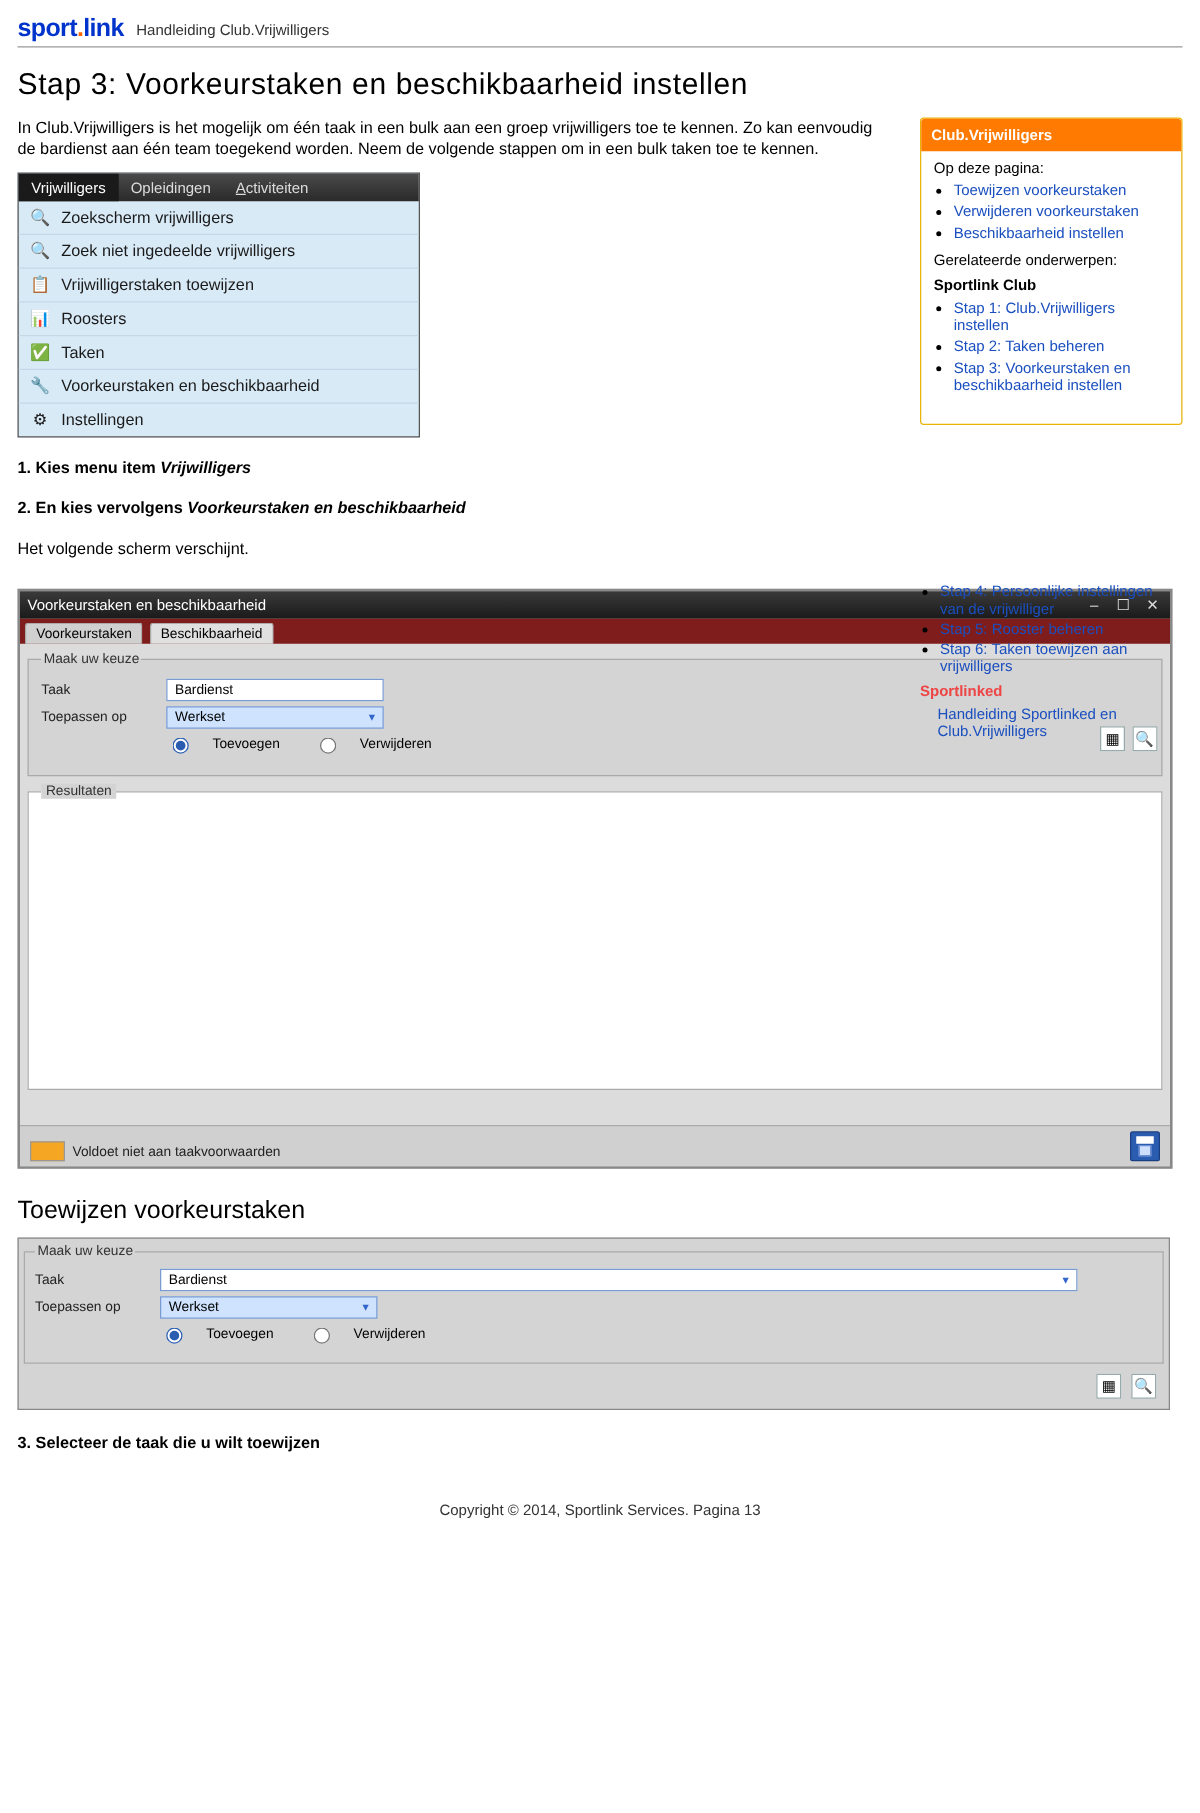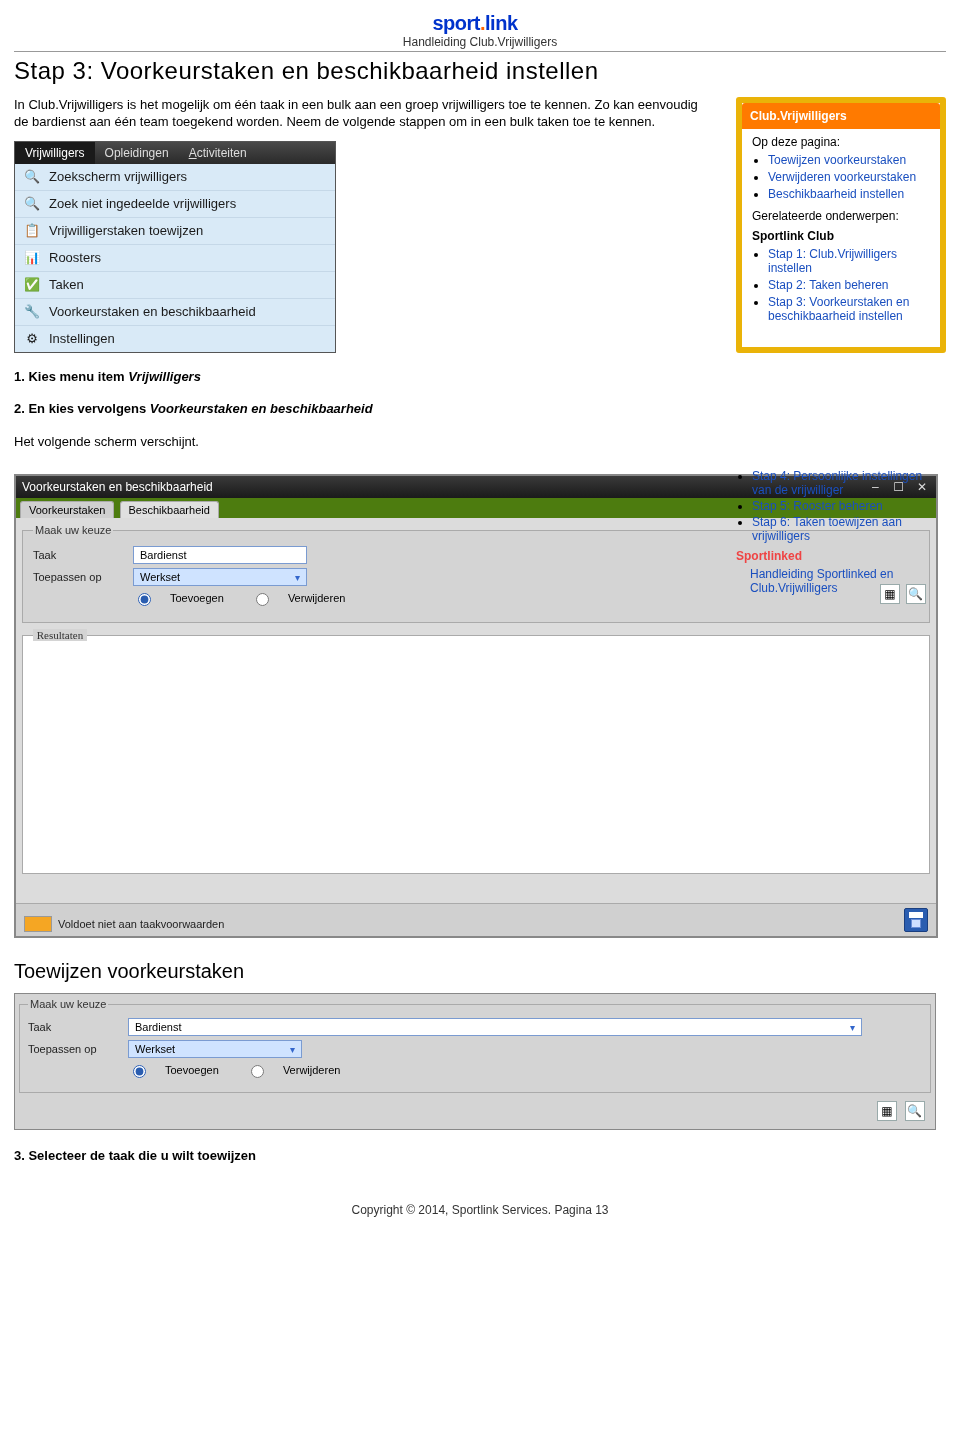--- a/index.html
+++ b/index.html
@@ -1,17 +1,17 @@
 <!DOCTYPE html>
 <html><head>
 <meta charset="utf-8">
 <style>
   body { margin:0; background:#fff; font-family: Arial, Helvetica, sans-serif; font-size:13px; color:#000; width:960px; }
   .page { padding:12px 14px 40px 14px; }
-  .header-bar { display:flex; align-items:center; border-bottom:1px solid #999; padding-bottom:2px; margin-bottom:5px;flex-direction:column;}
+  .header-bar { display:flex; align-items:center; border-bottom:1px solid #999; padding-bottom:2px; margin-bottom:16px;}
   .logo { font-size:20px; font-weight:bold; letter-spacing:-0.5px; margin-right:10px; }
   .logo .blue { color:#0033cc; }
   .logo .orange { color:#ff6600; }
   .header-title { font-size:12px; color:#333; }
   h1.page-title { font-size:24px; font-weight:normal; margin:4px 0 12px 0; letter-spacing:0.5px; }
   .two-col { display:flex; gap:27px; }
   .left-col { flex:1; }
   .right-col { width:210px; }
   .intro { font-size:13px; line-height:1.3; }
 
@@ -23,45 +23,45 @@
   .menuimg .tabbar span.u { text-decoration:underline; }
   .menulist .row { display:flex; align-items:center; gap:8px; padding:4px 8px; border-bottom:1px solid #c5d8e8; color:#1a1a1a; font-size:13px;}
   .menulist .row:last-child{border-bottom:none;}
   .ic { width:18px; height:18px; display:flex; align-items:center; justify-content:center; font-size:13px; }
 
   .steps { font-size:13px; line-height:1.5; }
   .steps b { font-weight:bold; }
   .steps i { font-style:italic; }
 
   
-  .infobox { border:6px solid #eab308; border-radius:3px; padding:0 0 10px 0; font-size:12px; }
+  .infobox { border:1px solid #eab308; border-radius:3px; padding:0 0 10px 0; font-size:12px; }
   .infobox .hdr { background:#ff7a00; color:#fff; font-weight:bold; padding:6px 8px; border-radius:3px 3px 0 0; }
   .infobox .body { padding:6px 10px; }
   .infobox ul { margin:4px 0 8px 16px; padding:0; }
   .infobox ul li { list-style:disc; margin-bottom:3px; }
   .infobox a { color:#1a4fbf; text-decoration:none; }
   .infobox .sec { font-weight:bold; color:#000; margin-top:6px; }
 
   
   .dialog { position:relative; margin-top:10px; border:2px solid #888; background:#dcdcdc; width:920px; height:460px; }
   .titlebar { background:linear-gradient(#3a3a3a,#1a1a1a); color:#fff; display:flex; align-items:center; justify-content:space-between; padding:4px 6px; font-size:12px; }
   .titlebar .tbtns span { display:inline-block; width:16px; text-align:center; color:#ddd; margin-left:4px; }
-  .tabs { background:#4d7c0f; padding:3px 4px 0 4px; font-size:11px; }
+  .tabs { background:#7f1d1d; padding:3px 4px 0 4px; font-size:11px; }
   .tabs span { display:inline-block; border:1px solid #aaa; border-bottom:none; background:#e0e0e0; padding:2px 8px; margin-right:2px; border-radius:3px 3px 0 0;}
   .tabs span.act { background:#d0d0d0; }
   fieldset.keuze { margin:6px; border:1px solid #aaa; background:#d4d4d4; padding:6px 10px 10px 10px;}
   fieldset.keuze legend { font-size:11px; color:#333; }
   .frow { display:flex; align-items:center; margin:4px 0; font-size:11px; }
   .frow label { width:100px; color:#222; }
   .sel { border:1px solid #7a9bd1; background:#fff; padding:2px 6px; font-size:11px; min-width:160px; display:flex; justify-content:space-between; align-items:center;}
   .sel.blue { background:#cfe3ff; }
   .sel .arrow { color:#3366cc; font-size:10px; }
   .radios span { margin-right:12px; font-size:11px; display:inline-flex; align-items:center; gap:16px;}
   .radios input { accent-color:#2a5db0; }
-  fieldset.res { margin:0 6px 6px 6px; border:1px solid #aaa; background:#fff; height:230px;font-family:Liberation Serif, serif; }
+  fieldset.res { margin:0 6px 6px 6px; border:1px solid #aaa; background:#fff; height:230px; }
   fieldset.res legend{font-size:11px;color:#333;background:#d4d4d4;padding:0 4px;}
   .statusbar { position:absolute; bottom:0; left:0; right:0; display:flex; align-items:flex-end; justify-content:space-between; background:#d0d0d0; border-top:1px solid #aaa; padding:4px 8px; }
   .statusbar .swatch { width:26px; height:14px; background:#f5a623; border:1px solid #999; margin-right:6px; display:inline-block; vertical-align:middle;}
   .statusbar .txt { font-size:11px; color:#222; }
   .saveic { width:22px; height:22px; background:#2a5db0; border:1px solid #1a3f80; border-radius:2px; position:relative; }
   .saveic:before{content:"";position:absolute;top:3px;left:4px;right:4px;height:6px;background:#fff;}
   .saveic:after{content:"";position:absolute;bottom:3px;left:6px;right:6px;height:7px;background:#cfe0ff;border:1px solid #6a8ed6;}
 
   
   .overlay-links { position:absolute; right:10px; top:-5px; width:200px; font-size:12px; z-index:5; }

